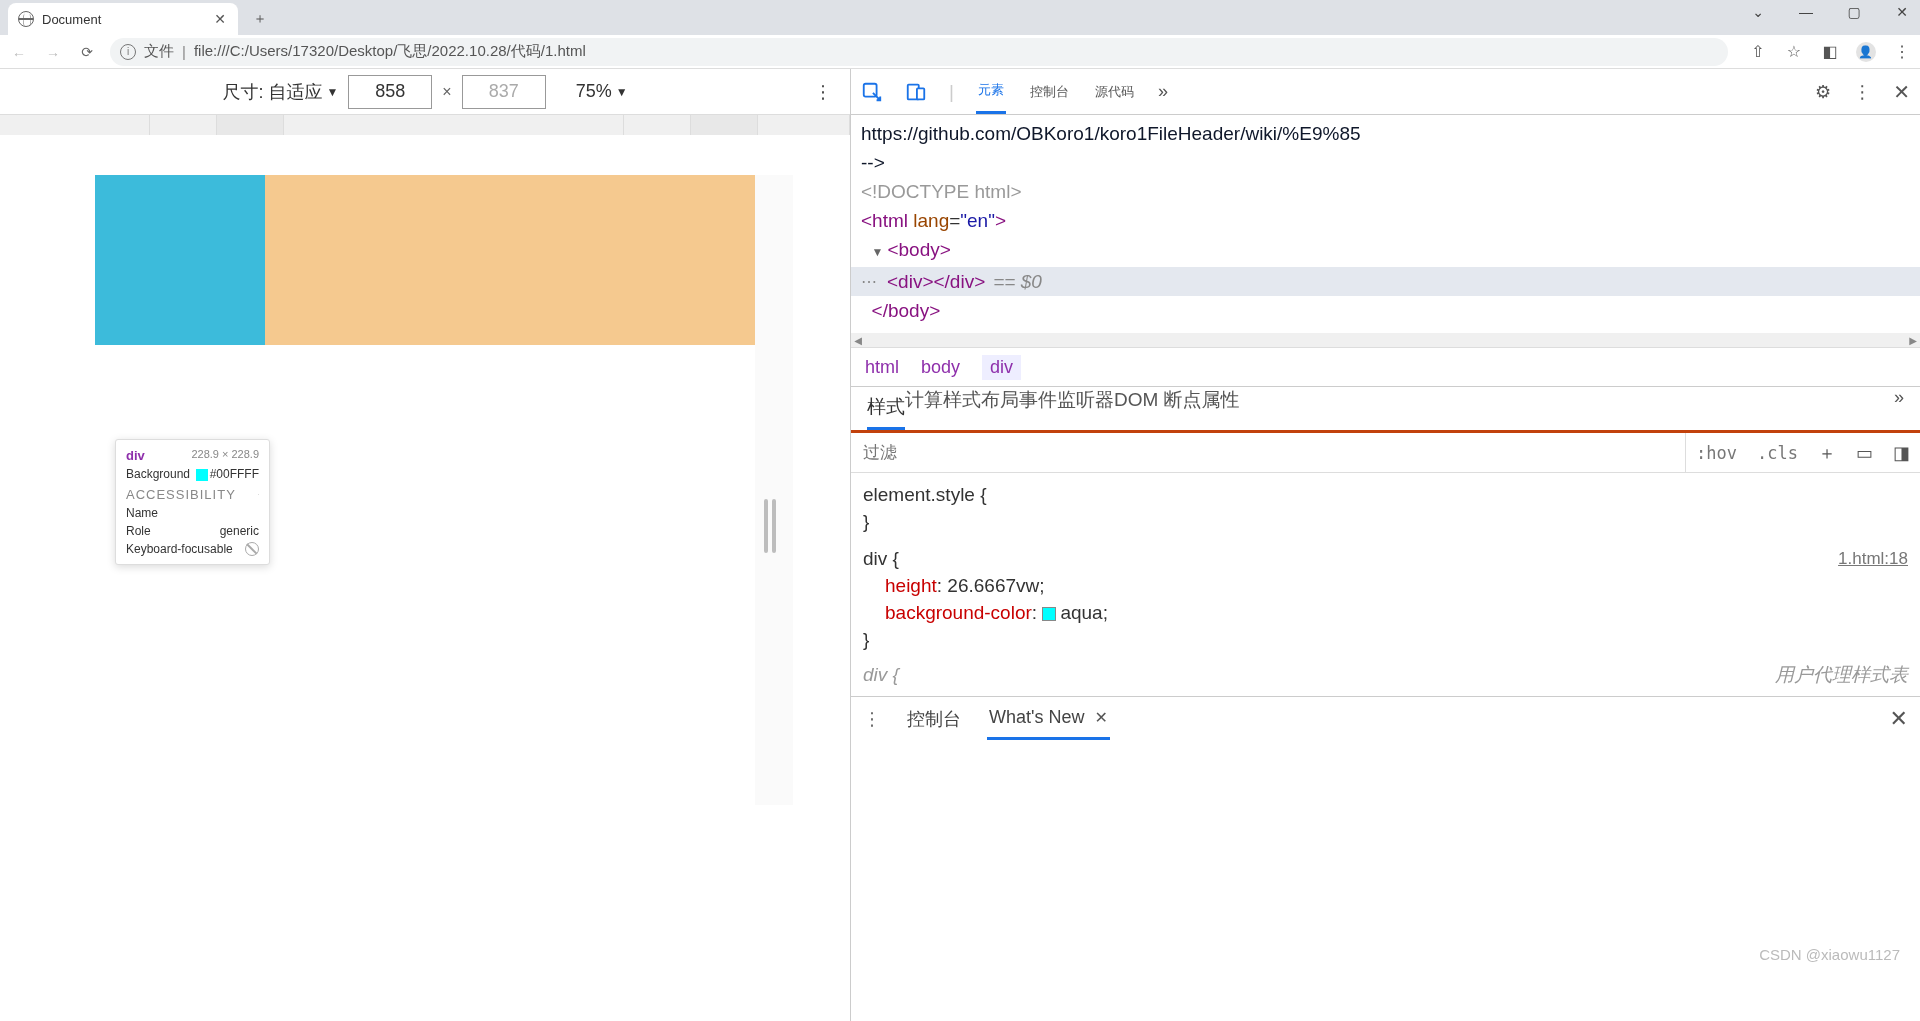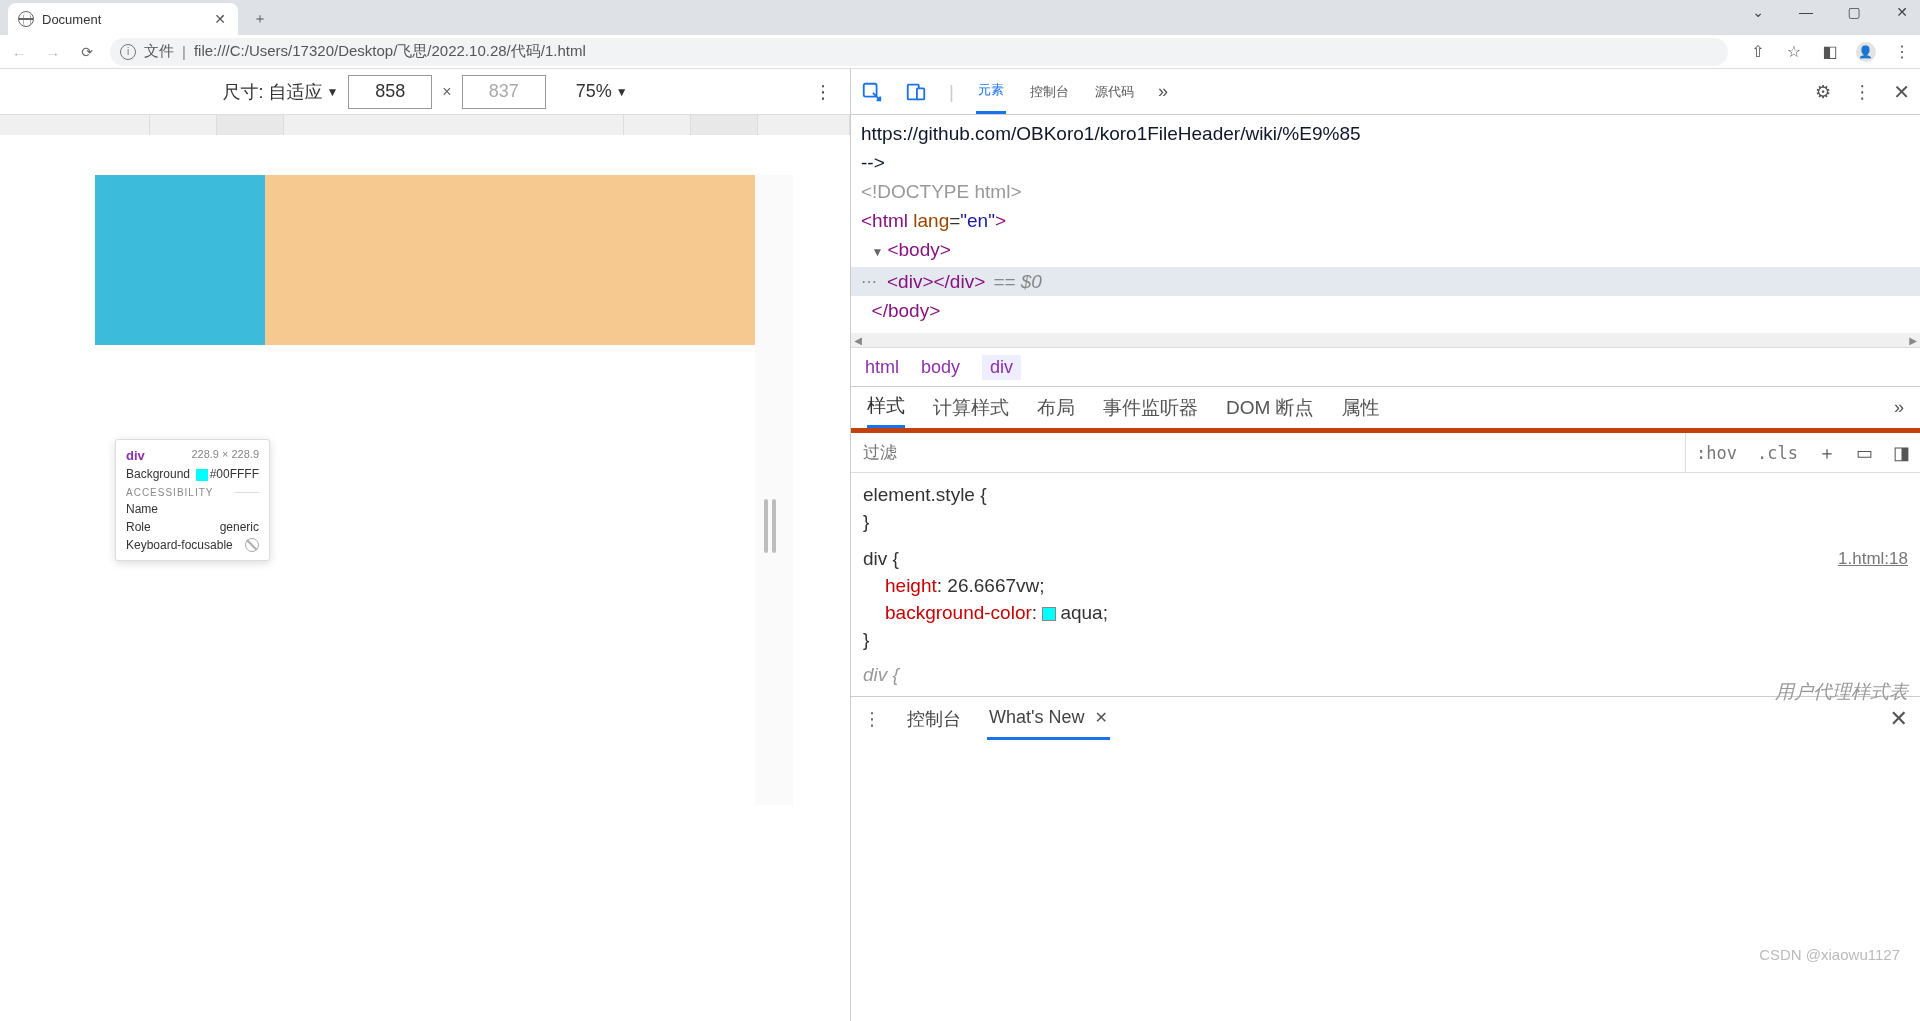--- a/index.html
+++ b/index.html
@@ -53,21 +53,21 @@
 .shadow-strip{ position:absolute; top:0; right:-38px; width:38px; height:630px; background:rgba(0,0,0,0.02);}
 .drag-handle{ position:absolute; right:74px; top:430px; display:flex; flex-direction:row; gap:4px;}
 .drag-handle span{width:4px; height:54px; background:#bdbdbd; border-radius:2px;}
 
 
 .tooltip{ position:absolute; left:115px; top:370px; width:155px; background:#fff; border:1px solid #ddd; border-radius:3px; box-shadow:0 2px 8px rgba(0,0,0,.15); padding:8px 10px; font-size:13px;}
 .tooltip .el{ color:#8e2fab; font-weight:600;}
 .tooltip .dims{ float:right; color:#888; font-size:11px;}
 .tooltip .row{ display:flex; justify-content:space-between; margin-top:4px; font-size:12px;}
 .tooltip .sw{ width:12px;height:12px; background:#00ffff; display:inline-block; vertical-align:middle; margin-right:2px;}
-.tooltip .sect{ margin-top:6px; font-size:10px; letter-spacing:1px; color:#888; display:flex; align-items:center; gap:22px;}
+.tooltip .sect{ margin-top:6px; font-size:13px; letter-spacing:1px; color:#888; display:flex; align-items:center; gap:22px;}
 .tooltip .sect .line{flex:1;height:1px;background:#ddd;}
 .tooltip .noic{ width:14px;height:14px;border:1.5px solid #aaa;border-radius:50%; position:relative;}
 .tooltip .noic::after{content:"";position:absolute;width:14px;height:1.5px;background:#aaa;transform:rotate(45deg);top:5px;left:-1px;}
 
 
 .dh{ height:46px; border-bottom:1px solid #ccc; display:flex; align-items:center; padding:0 10px; gap:22px; font-size:19px; color:#555;}
 .dh .tool-ic{ display:flex; align-items:center; justify-content:center;}
 .dh .inspect svg, .dh .device svg{width:22px;height:22px;}
 .dh .tab{ background:none; width:auto; border-radius:0; height:100%; padding:0 2px; display:flex; align-items:center;}
 .dh .tab.active{ color:#1a73e8; border-bottom:3px solid #1a73e8;}
@@ -88,21 +88,21 @@
 .dom-pane .sel .dots{ color:#888; margin-right:10px; font-size:16px;}
 .dom-pane .eqz{ color:#888; font-style:italic; margin-left:8px;}
 .hscroll{ height:14px; background:#f0f0f0; display:flex; align-items:center;}
 .hscroll .ar{width:14px;text-align:center;color:#888;font-size:10px;}
 .hscroll .track{flex:1;background:#f0f0f0; height:14px; position:relative;}
 
 .breadcrumb{ height:40px; border-top:1px solid #ddd; border-bottom:1px solid #ccc; display:flex; align-items:center; padding:0 14px; gap:22px; font-size:18px;}
 .breadcrumb span{ color:#8e2fab;}
 .breadcrumb .cur{ background:#eef; padding:2px 8px; border-radius:0;}
 
-.styles-tabs{ height:46px; border-bottom:5px solid #c2410c; display:flex; align-items:center; padding:0 16px; gap:28px; font-size:19px; color:#555;}
+.styles-tabs{ height:46px; border-bottom:3px solid #c2410c; display:flex; align-items:flex-start; padding:0 16px; font-size:19px; color:#555;}
 .styles-tabs .t.active{ color:#333; border-bottom:3px solid #1a73e8; height:100%; display:flex; align-items:center;}
 .styles-tabs .more{font-size:18px; margin-left:auto;}
 
 .filterbar{ height:40px; border-bottom:1px solid #ddd; display:flex; align-items:center; font-size:17px;}
 .filterbar input{ flex:1; border:none; border-right:1px solid #ddd; height:100%; padding:0 12px; font-size:17px; outline:none;}
 .filterbar .btn{ padding:0 10px; color:#777; font-family:Consolas,monospace;}
 .filterbar .ic{ padding:0 10px; color:#555; font-size:18px;}
 
 .styles-body{ padding:8px 12px; font-family:Consolas,Menlo,monospace; font-size:19px; line-height:27px; color:#333;}
 .styles-body .sel-name{ color:#333;}
@@ -304,21 +304,21 @@
       <div style="height:10px;"></div>
       <div>
         <span class="src">1.html:18</span>
         <span class="sel-name">div {</span>
       </div>
       <div><span class="prop">height</span>: <span class="val">26.6667vw;</span></div>
       <div><span class="prop">background-color</span>: <span class="sw"></span><span class="val">aqua;</span></div>
       <div>}</div>
       <div style="height:8px;"></div>
       <div style="position:relative;">
-        <span class="faded" style="position:absolute;right:0;margin-top:17px;">用户代理样式表</span>
+        <span class="faded" style="position:absolute;right:0;">用户代理样式表</span>
         <span class="sel-name faded">div  {</span>
       </div>
     </div>
 
     <div class="console-bar">
       <span class="more">⋮</span>
       <span class="t">控制台</span>
       <span class="t active"><span>What's New</span>&nbsp;&nbsp;<span class="closex2">✕</span></span>
       <span class="spacer"></span>
       <span class="bigx">✕</span>

